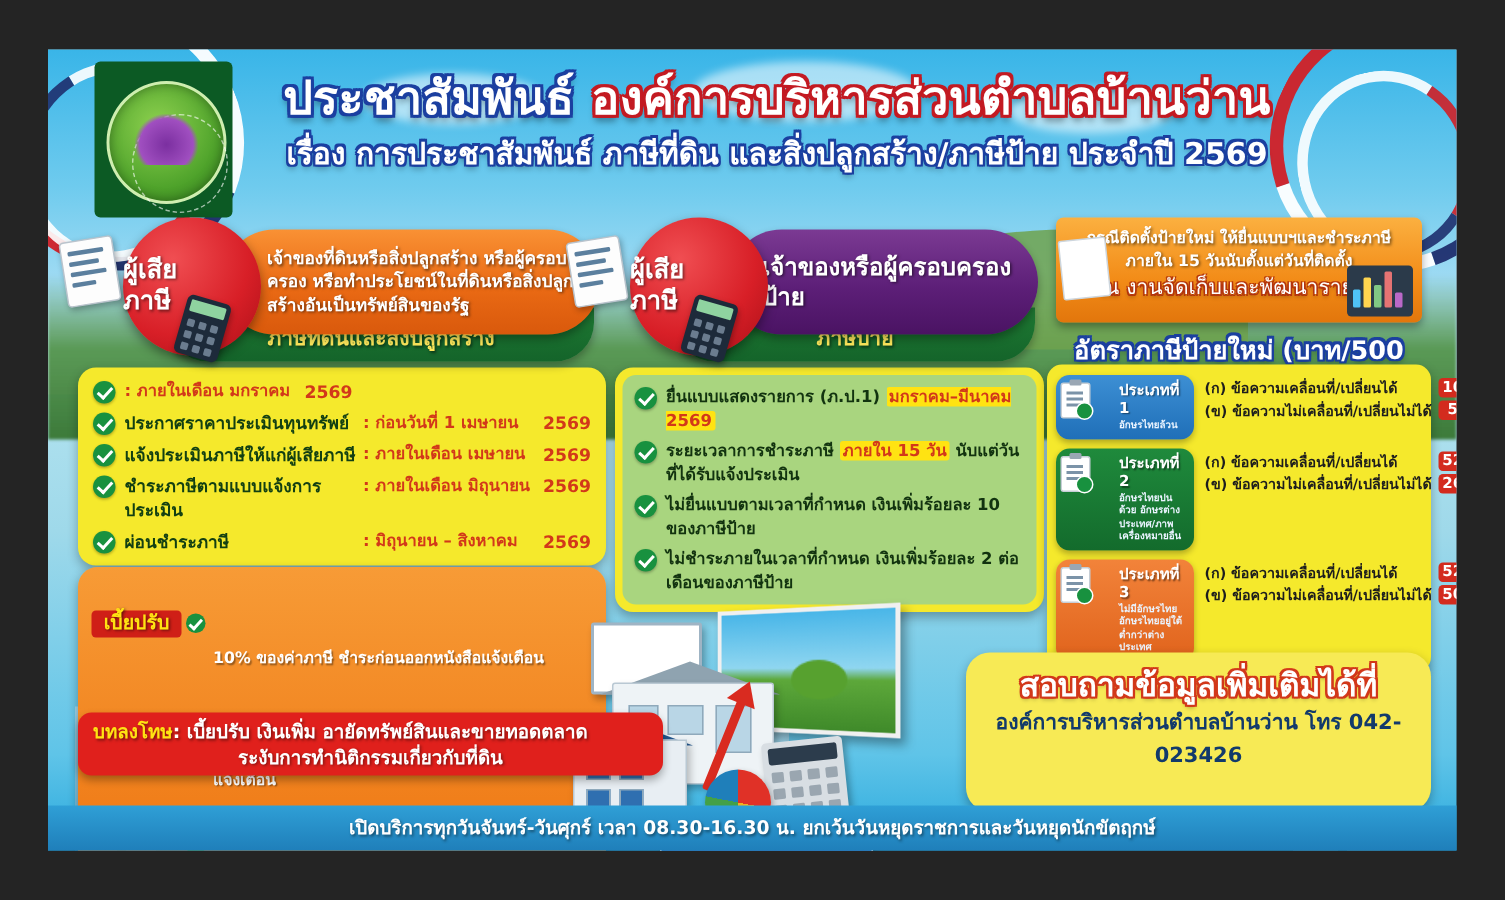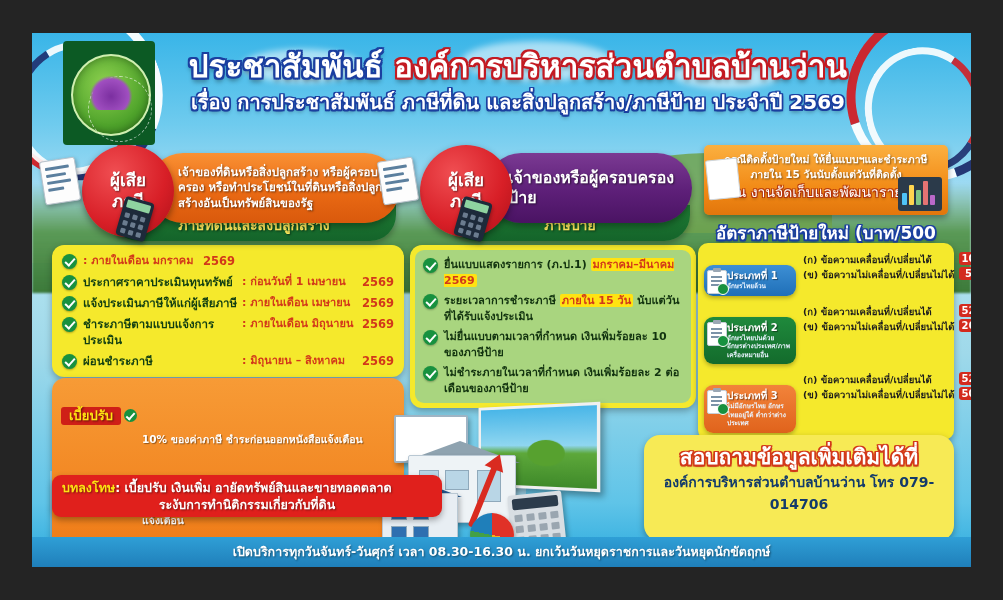--- a/index.html
+++ b/index.html
@@ -66,21 +66,21 @@
       0 3px 4px rgba(0,0,0,.4);}
 
   
   .badge-group{position:absolute;}
   .bg-left{left:24px;top:112px;width:352px;}
   .bg-right{left:362px;top:112px;width:300px;}
 
   .cap{position:absolute;top:0;left:26px;width:92px;height:92px;border-radius:50%;
     background:radial-gradient(circle at 36% 30%,#f04e52,#d81f27 58%,#a90f17);
     box-shadow:0 3px 7px rgba(0,0,0,.4);z-index:3;display:flex;flex-direction:column;
-    align-items:center;justify-content:center;}
+    align-items:flex-start;justify-content:center;}
   .cap span{display:block;color:#fff;font-size:17px;font-weight:bold;line-height:21px;
     text-shadow:1px 1px 2px rgba(0,0,0,.5);}
   .doc-ico{position:absolute;left:-14px;top:14px;width:34px;height:42px;background:#fdfdfd;
     border:1px solid #b9c3cc;border-radius:3px;transform:rotate(-9deg);
     box-shadow:1px 2px 4px rgba(0,0,0,.3);z-index:4;}
   .doc-ico i{position:absolute;left:4px;height:3px;background:#5b7f9e;display:block;border-radius:1px;}
   .calc-ico{position:absolute;left:64px;top:54px;width:30px;height:40px;background:#1d2a3a;
     border-radius:4px;transform:rotate(16deg);z-index:4;box-shadow:1px 2px 4px rgba(0,0,0,.35);}
   .calc-ico .scr{position:absolute;left:3px;top:3px;right:3px;height:8px;background:#8fd3a0;border-radius:1px;}
   .calc-ico .k{position:absolute;width:5px;height:5px;background:#6b7c8f;border-radius:1px;}
@@ -138,22 +138,22 @@
     background:#f5e92c;box-shadow:0 3px 7px rgba(0,0,0,.3);padding:5px;box-sizing:border-box;}
   .panel-green .inner{background:#a9d57f;border-radius:9px;padding:7px 8px;box-sizing:border-box;}
   .g-txt{flex:1 1 auto;font-size:11px;font-weight:bold;color:#12330f;line-height:15.5px;}
   .g-hl{background:#ffe312;color:#d2381a;padding:0 2px;border-radius:2px;}
 
   
   .rate-box{position:absolute;left:666px;top:210px;width:256px;border-radius:10px;background:#f5e92c;
     box-shadow:0 3px 7px rgba(0,0,0,.3);padding:7px 6px;box-sizing:border-box;}
   .rate-row{display:flex;align-items:stretch;margin-bottom:6px;}
   .rate-row:last-child{margin-bottom:0;}
-  .type-tag{flex:0 0 92px;border-radius:9px;padding:5px 5px 5px 23px;box-sizing:border-box;
-    position:relative;box-shadow:0 2px 4px rgba(0,0,0,.28);margin-top:15px;}
+  .type-tag{flex:0 0 92px;border-radius:9px;padding:5px 5px 5px 42px;box-sizing:border-box;
+    position:relative;box-shadow:0 2px 4px rgba(0,0,0,.28);}
   .t1{background:linear-gradient(180deg,#3d8fd4,#1f6fb8);}
   .t2{background:linear-gradient(180deg,#1f8a3c,#136b2c);}
   .t3{background:linear-gradient(180deg,#f2833a,#e0631c);}
   .clip{position:absolute;left:3px;top:5px;width:18px;height:22px;background:#fff;border-radius:2px;
     border:1px solid #c6ced6;}
   .clip:before{content:"";position:absolute;left:5px;top:-3px;width:8px;height:4px;background:#9aa7b4;border-radius:1px;}
   .clip i{position:absolute;left:3px;width:11px;height:2px;background:#7b93a8;display:block;}
   .clip .dot{position:absolute;left:9px;top:12px;width:10px;height:10px;border-radius:50%;
     background:#18913f;border:1.5px solid #fff;}
   .tt{color:#fff;font-size:10px;font-weight:bold;line-height:12px;text-shadow:1px 1px 1px rgba(0,0,0,.45);}
@@ -538,20 +538,20 @@
     <div class="pen"></div>
   </div>
 
   <div class="red-bar">
     <div class="l1"><b>บทลงโทษ</b><span>: เบี้ยปรับ เงินเพิ่ม อายัดทรัพย์สินและขายทอดตลาด</span></div>
     <div class="l2">ระงับการทำนิติกรรมเกี่ยวกับที่ดิน</div>
   </div>
 
   <div class="contact">
     <div class="h">สอบถามข้อมูลเพิ่มเติมได้ที่</div>
-    <div class="d">องค์การบริหารส่วนตำบลบ้านว่าน โทร 079-014706</div>
+    <div class="d">องค์การบริหารส่วนตำบลบ้านว่าน โทร 042-023426</div>
   </div>
 
   <div class="footer">
     <span>เปิดบริการทุกวันจันทร์-วันศุกร์ เวลา 08.30-16.30 น. ยกเว้นวันหยุดราชการและวันหยุดนักขัตฤกษ์</span>
   </div>
 
 </div>
 
 </body></html>

